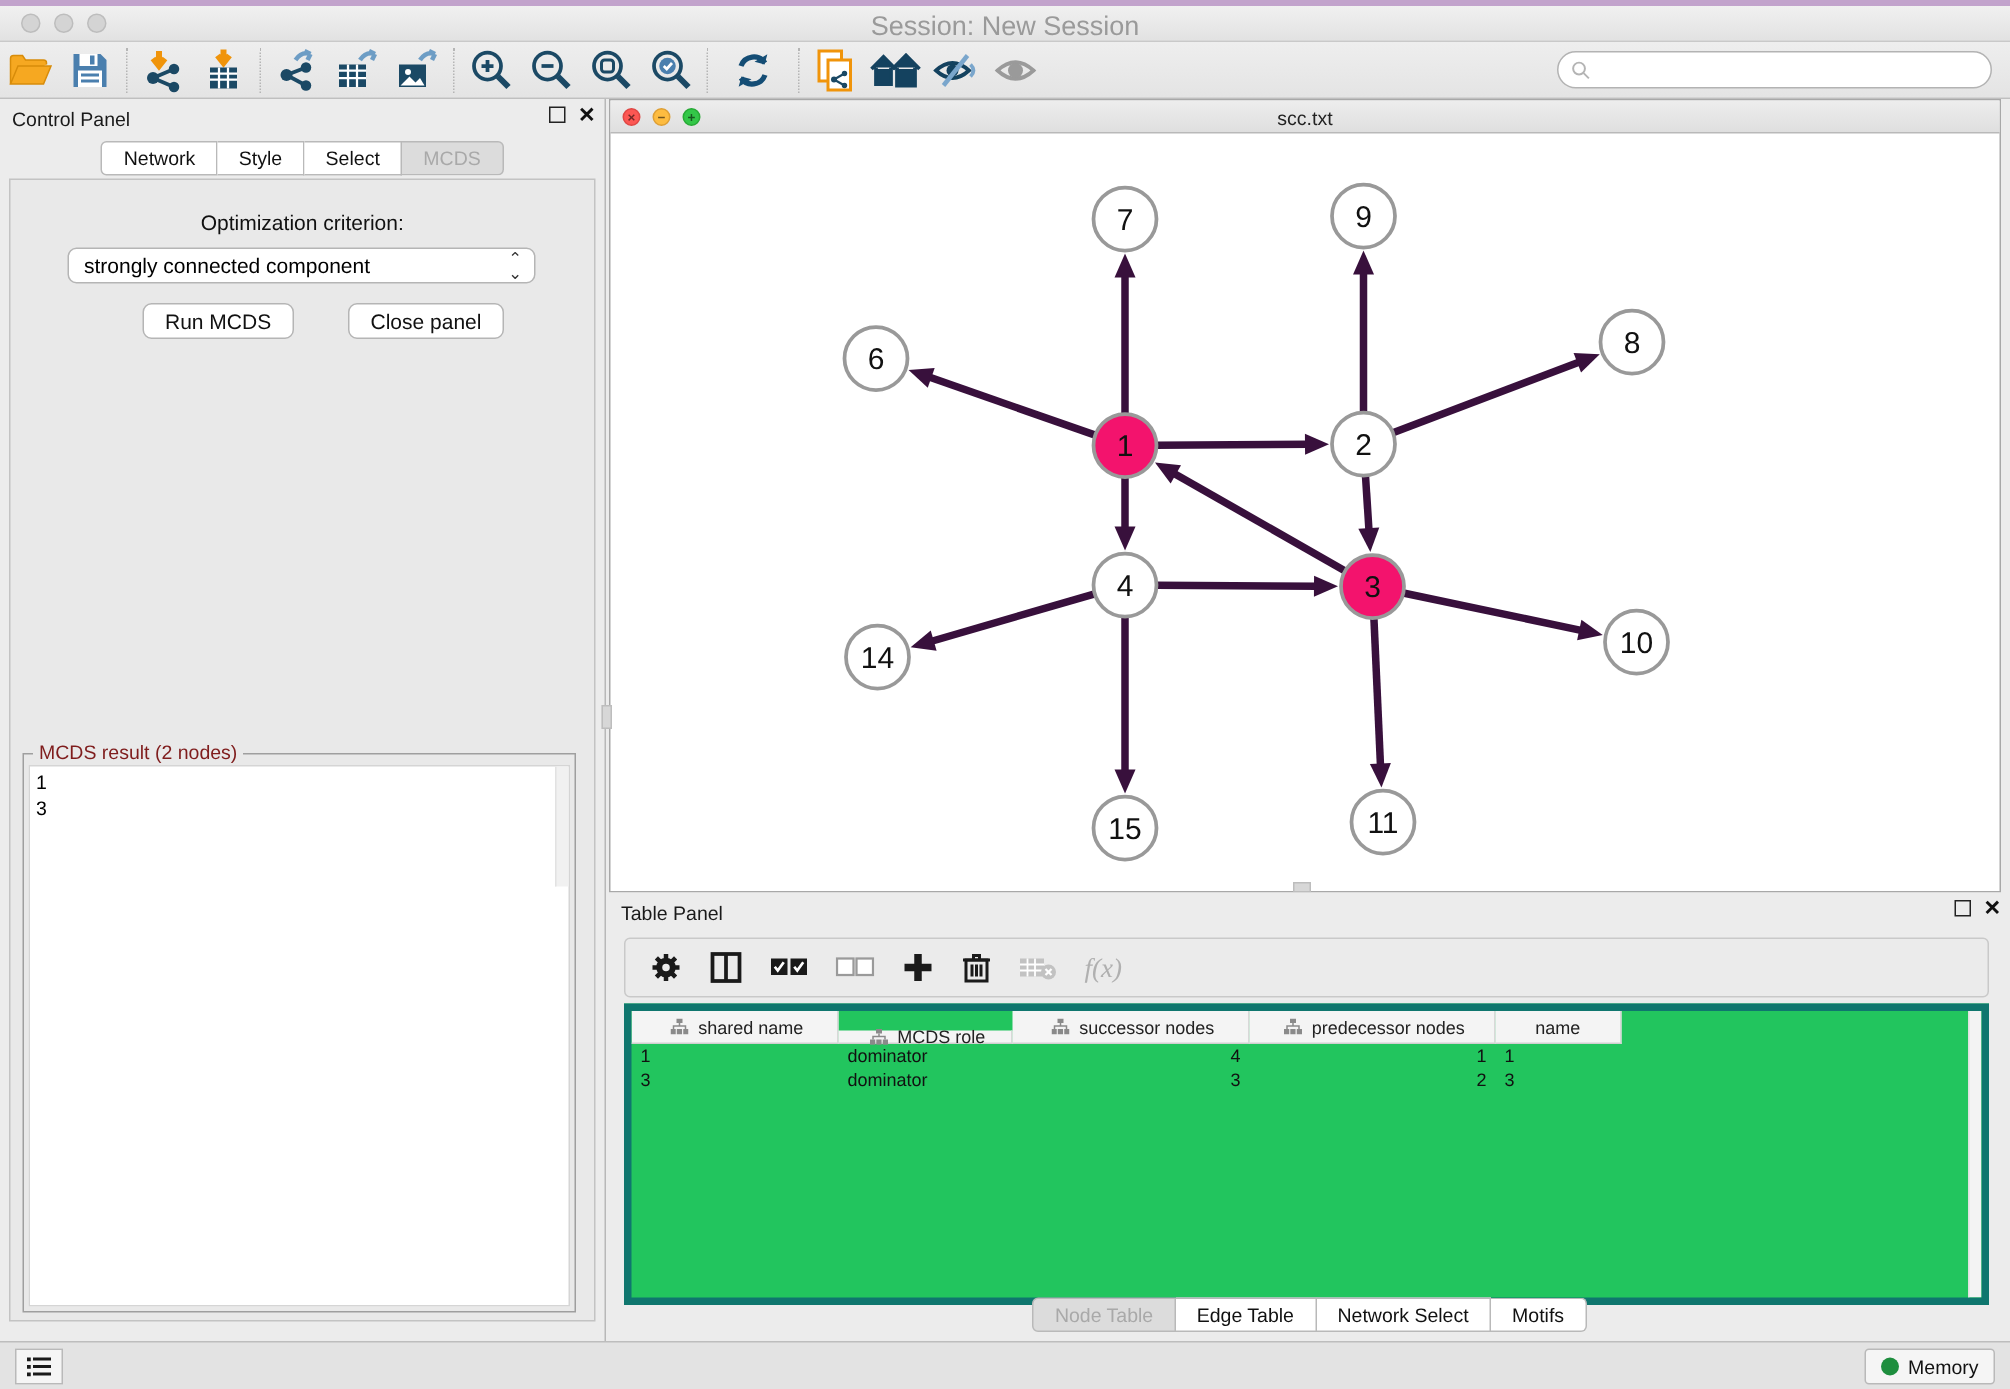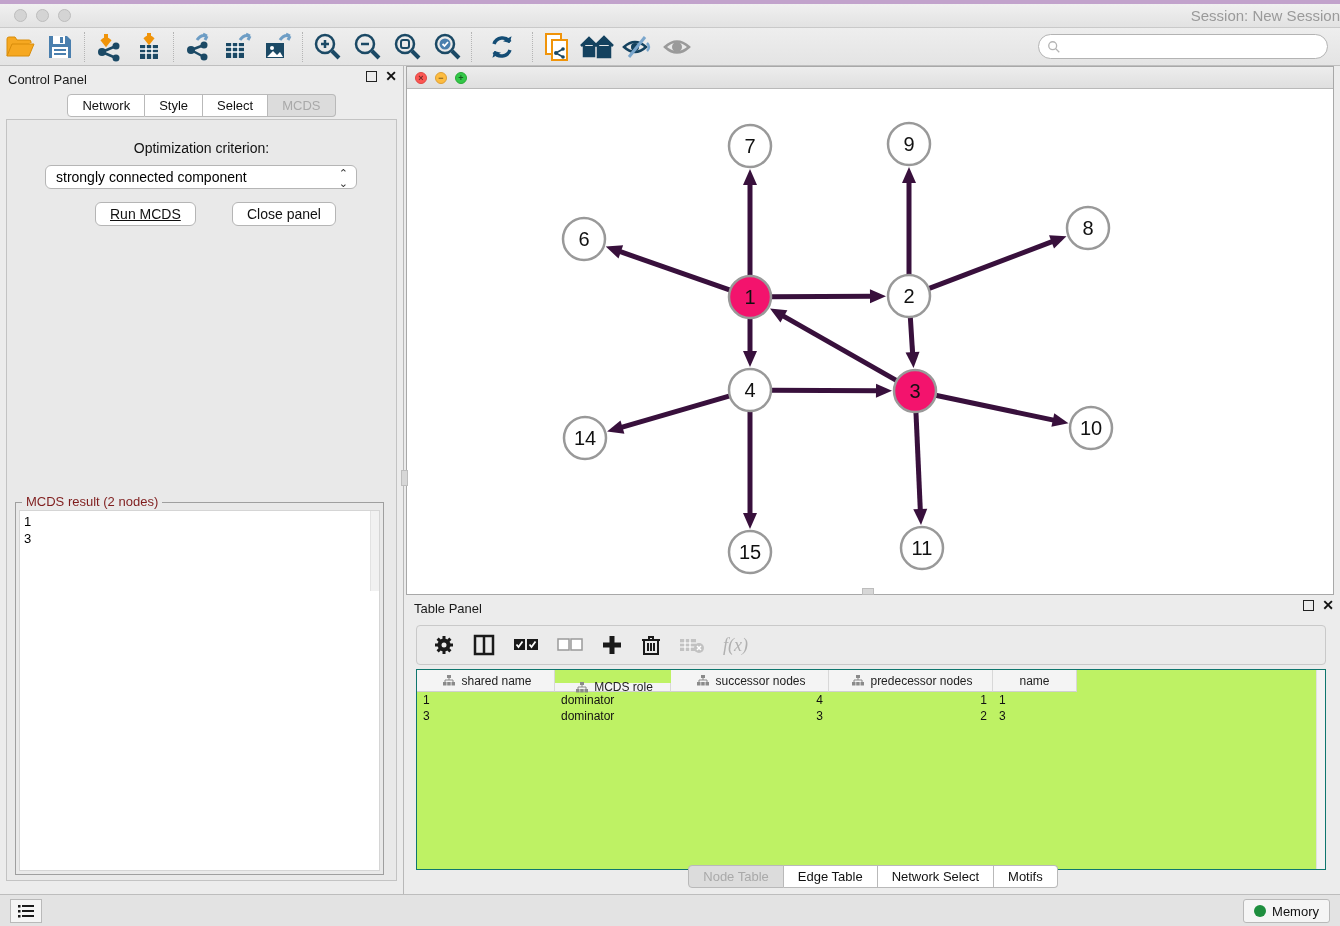--- a/index.html
+++ b/index.html
@@ -3,21 +3,21 @@
 <meta charset="utf-8">
 <style>
   * { margin:0; padding:0; box-sizing:border-box; }
   html,body { width:1340px; height:926px; font-family:"Liberation Sans", sans-serif; background:#ececec; overflow:hidden; }
 
   
   #titlebar { position:absolute; left:0; top:0; width:1340px; height:28px;
     background:linear-gradient(#f3f3f3,#e2e2e2); border-bottom:1px solid #c9c9c9; }
   #titlebar .accent { position:absolute; left:0; top:0; width:100%; height:4px; background:#c2a3cc; }
   .tl-dot { position:absolute; top:9px; width:13px; height:13px; border-radius:50%; background:#d4d4d4; border:1px solid #bdbdbd; }
-  #win-title { position:absolute; left:0; right:0; top:7px; text-align:right; font-size:15px; color:#9a9a9a; }
+  #win-title { position:absolute; left:0; right:0; top:7px; text-align:center; font-size:18px; color:#9a9a9a; }
 
   
   #toolbar { position:absolute; left:0; top:28px; width:1340px; height:38px;
     background:linear-gradient(#eeeeee,#e4e4e4); border-bottom:1px solid #bfbfbf;
     display:flex; align-items:center; }
   .tb-btn { width:40px; height:34px; display:flex; align-items:center; justify-content:center; }
   .tb-sep { width:1px; height:30px; margin:0 4px; border-left:1px dotted #b5b5b5; }
   #search-wrap { position:absolute; right:12px; top:6px; width:290px; height:25px; background:#fff;
     border:1px solid #b3b3b3; border-radius:13px; display:flex; align-items:center; padding-left:8px; }
   #search-wrap svg { opacity:.55; }
@@ -36,21 +36,21 @@
   .seg-tab:first-child { border-left:1px solid #b9b9b9; border-radius:4px 0 0 4px; }
   .seg-tab:last-child { border-radius:0 4px 4px 0; }
   .seg-tab.selected { background:#dcdcdc; color:#a9a9a9; }
 
   #cp-content { position:absolute; left:6px; top:53px; width:391px; height:762px; border:1px solid #c3c3c3; background:#e9e9e9; }
   #opt-label { text-align:center; margin-top:20px; font-size:14px; color:#111; }
   #opt-select { position:absolute; left:38px; top:45px; width:312px; height:24px; background:#fff; border:1px solid #b5b5b5;
     border-radius:6px; font-size:14px; display:flex; align-items:center; padding-left:10px; }
   #opt-select .stepper { position:absolute; right:8px; top:2px; font-size:11px; color:#333; line-height:10px; text-align:center; }
   .btn { background:#fff; border:1px solid #b5b5b5; border-radius:6px; font-size:14px; padding:3px 14px; color:#111; }
-  #run-btn { position:absolute; left:88px; top:82px;text-decoration:underline; }
+  #run-btn { position:absolute; left:88px; top:82px; }
   #close-btn { position:absolute; left:197px; top:82px;margin-left:28px; }
 
   #mcds-group { position:absolute; left:8px; top:382px; width:369px; height:373px; border:1px solid #9f9f9f; }
   #mcds-legend { position:absolute; left:6px; top:-9px; background:#e9e9e9; padding:0 4px; font-size:13px; color:#7f1d1d; }
   #mcds-text { position:absolute; left:3px; top:7px; right:3px; bottom:3px; background:#fff; border:1px solid #d5d5d5;
     font-size:13px; padding:2px 4px; white-space:pre; line-height:17px; }
   #mcds-scroll { position:absolute; right:4px; top:8px; width:9px; height:80px; background:#f1f1f1; border-left:1px solid #e2e2e2; }
 
   
   #network-window { position:absolute; left:406px; top:66px; width:928px; height:529px; background:#fff; border:1px solid #a8a8a8; }
@@ -64,21 +64,21 @@
   .v-handle { position:absolute; left:401px; top:470px; width:7px; height:16px; background:#d7d7d7; border:1px solid #bdbdbd; }
   .h-handle { position:absolute; left:862px; top:588px; width:12px; height:7px; background:#d7d7d7; border:1px solid #bdbdbd; }
 
   
   #table-panel { position:absolute; left:406px; top:595px; width:934px; height:299px; background:#ececec; }
   #tp-toolbar { position:absolute; left:10px; top:30px; width:910px; height:40px; background:#ebebeb;
     border:1px solid #c9c9c9; border-radius:4px; display:flex; align-items:center; gap:18px; padding-left:16px; }
   .tp-icon { display:flex; align-items:center; }
   #fx-label { font-family:"Liberation Serif", serif; font-style:italic; font-size:18px; color:#b0b0b0; }
 
-  #node-table { position:absolute; left:10px; top:74px; width:910px; height:201px; background:#bef264; border:1px solid #0f766e; overflow:hidden; }
+  #node-table { position:absolute; left:10px; top:74px; width:910px; height:201px; background:#22c55e; border:5px solid #0f766e; overflow:hidden; }
   #table-header-row { display:flex; height:22px; }
   .th-cell { background:#f4f4f4; border-right:1px solid #d8d8d8; border-bottom:1px solid #d0d0d0;
     font-size:12px; color:#222; display:flex; align-items:center; justify-content:center; gap:6px; }
   .th-cell .hier { margin-left:4px; }
   .t-row { display:flex; height:16px; }
   .t-cell { font-size:12px; color:#111; padding:1px 6px; overflow:hidden; white-space:nowrap; }
   .t-cell.num { text-align:right; }
   #table-vscroll { position:absolute; right:0; top:0; width:9px; height:100%; background:#f3f3f3; border-left:1px solid #e0e0e0; }
 
   #table-tabs { position:absolute; left:0; right:0; top:268px; display:flex; justify-content:center; }
@@ -269,20 +269,21 @@
       <div id="mcds-scroll"></div>
     </div>
   </div>
 </div>
 
 <div id="network-window">
   <div id="net-titlebar">
     <span class="mac-dot" style="left:8px;background:#fc5753;border:1px solid #df4744">×</span>
     <span class="mac-dot" style="left:28px;background:#fdbc40;border:1px solid #de9f34">−</span>
     <span class="mac-dot" style="left:48px;background:#33c748;border:1px solid #27aa35">+</span>
+    <div id="net-title">scc.txt</div>
   </div>
   <svg id="graph-svg" width="926" height="505">
       <line x1="343" y1="187" x2="343" y2="94" stroke="#38103c" stroke-width="5"></line>
       <polygon points="343,80 350,96 336,96" fill="#38103c"></polygon>
       <line x1="323.1752536154717" y1="201.07328138371903" x2="211.9293150584546" y2="162.2042185143998" stroke="#38103c" stroke-width="5"></line>
       <polygon points="198.71281746876906,157.5864061035458 216.12629234812235,156.2556572068219 211.5084799372684,169.4721547965074" fill="#38103c"></polygon>
       <line x1="363.99958468064904" y1="207.86792714037327" x2="465.00073175314213" y2="207.2326998002947" stroke="#38103c" stroke-width="5"></line>
       <polygon points="479.0004548735749,207.14465122721023 463.0447955939083,214.24513972809456 462.9567470208238,200.24541660766187" fill="#38103c"></polygon>
       <line x1="343" y1="229" x2="343" y2="264" stroke="#38103c" stroke-width="5"></line>
       <polygon points="343,278 336,262 350,262" fill="#38103c"></polygon>

